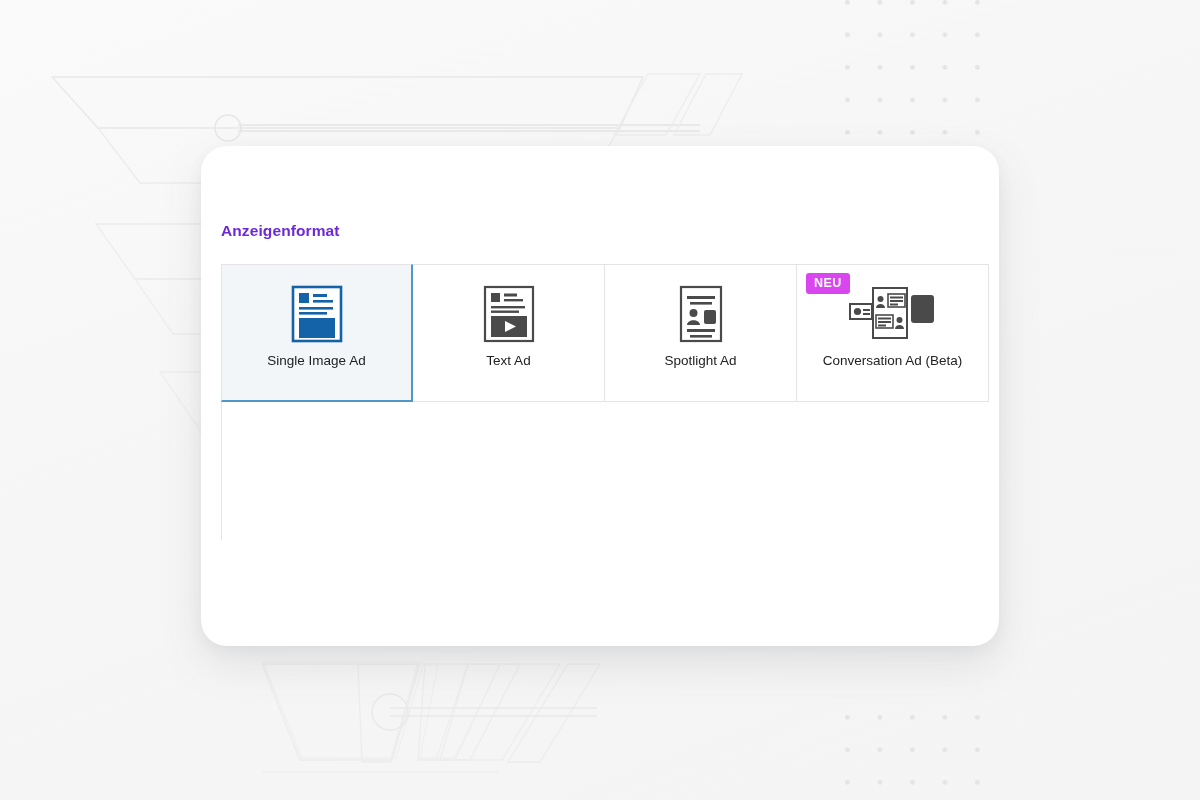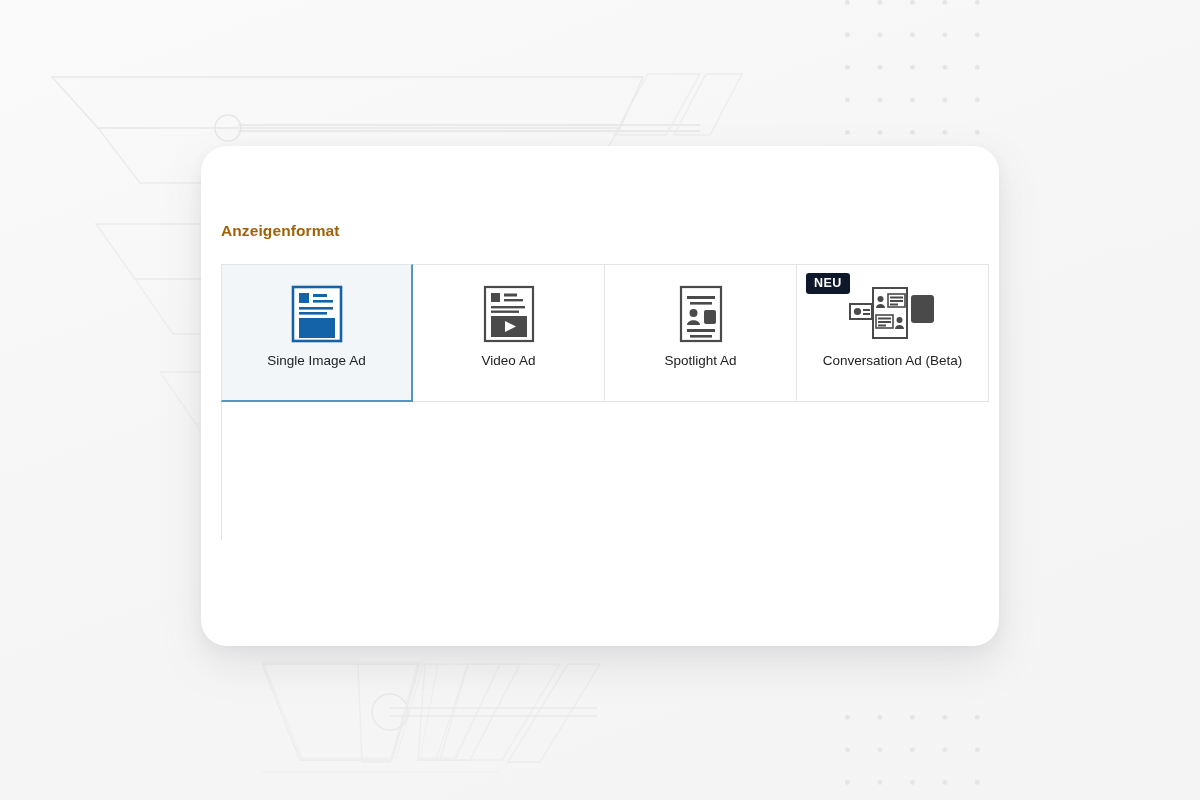--- a/index.html
+++ b/index.html
@@ -38,21 +38,21 @@
   .panel-inner {
     position: absolute;
     left: 20px;
     top: 76px;
     width: 758px;
   }
 
   .panel-title {
     font-size: 15.5px;
     font-weight: bold;
-    color: #a16207;
+    color: #6d28d9;
     letter-spacing: 0.1px;
     margin-bottom: 24px;
   }
 
   .panel-subtitle {
     font-size: 13.5px;
     color: #3c3c3c;
     margin-bottom: 16px;
   }
 
@@ -105,21 +105,21 @@
     color: #222222;
     text-align: center;
     line-height: 1.2;
     padding: 0 4px;
   }
 
   .badge {
     position: absolute;
     left: 9px;
     top: 8px;
-    background: #0f172a;
+    background: #d946ef;
     color: #ffffff;
     font-size: 12.5px;
     font-weight: bold;
     letter-spacing: 0.4px;
     padding: 3px 8px 4px 8px;
     border-radius: 3px;
     z-index: 5;
   }
 </style>
 </head>
@@ -200,21 +200,21 @@
             <rect x="2" y="2" width="48" height="54" fill="#ffffff" stroke="#4a4a4a" stroke-width="2.2"></rect>
             <rect x="8" y="8" width="9" height="9" fill="#4a4a4a"></rect>
             <rect x="21" y="8.5" width="13" height="3" fill="#4a4a4a"></rect>
             <rect x="21" y="14" width="19" height="2.4" fill="#4a4a4a"></rect>
             <rect x="8" y="21" width="34" height="2.4" fill="#4a4a4a"></rect>
             <rect x="8" y="25.5" width="28" height="2.4" fill="#4a4a4a"></rect>
             <rect x="8" y="31" width="36" height="21" fill="#4a4a4a"></rect>
             <path d="M22,36 L33,41.5 L22,47 Z" fill="#ffffff"></path>
           </svg>
         </div>
-        <div class="cell-label">Video Ad</div>
+        <div class="cell-label">Text Ad</div>
       </div>
 
 
       <div class="cell">
         <div class="icon-box">
           <svg width="52" height="58" viewBox="0 0 52 58">
             <rect x="6" y="2" width="40" height="54" fill="#ffffff" stroke="#4a4a4a" stroke-width="2.2"></rect>
             <rect x="12" y="11" width="28" height="3" fill="#4a4a4a"></rect>
             <rect x="15" y="17" width="22" height="2.6" fill="#4a4a4a"></rect>
             <circle cx="18.5" cy="28" r="4" fill="#4a4a4a"></circle>

